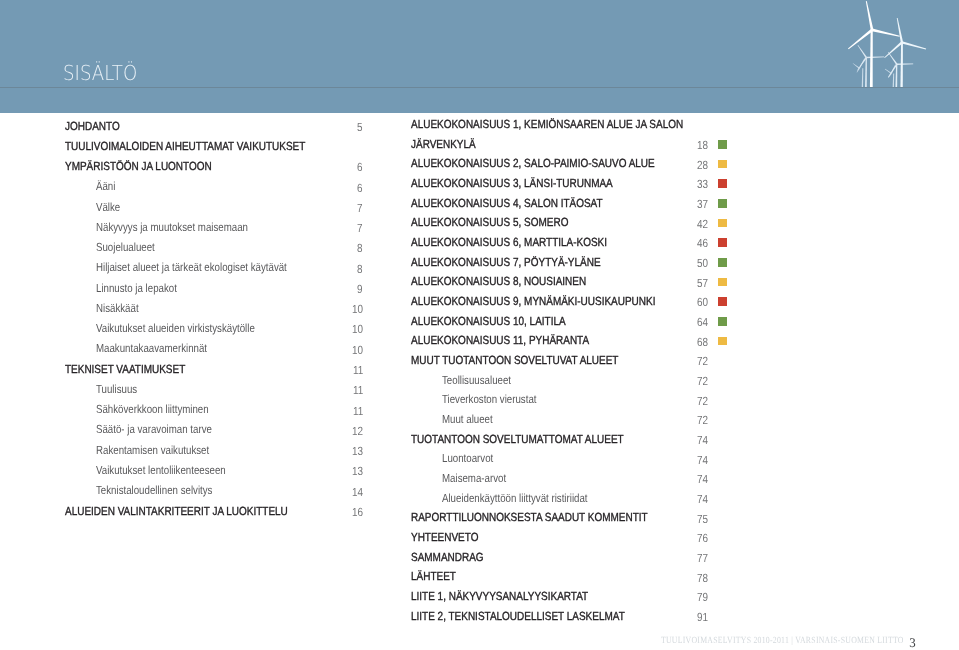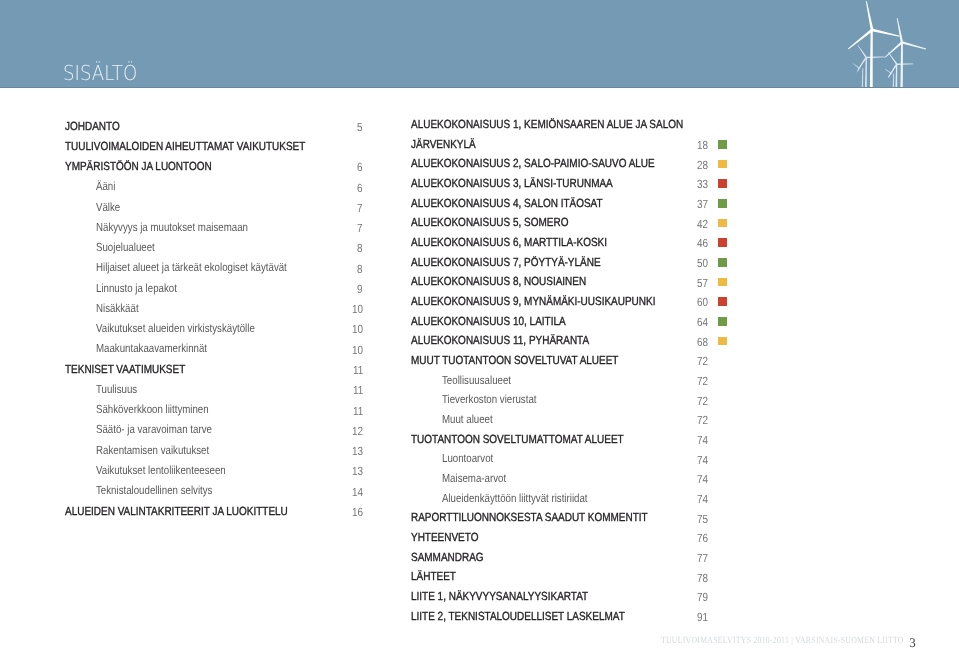--- a/index.html
+++ b/index.html
@@ -2,21 +2,21 @@
 <html><head>
 <meta charset="utf-8">
 <title>Sisalto</title>
 <style>
   html,body{margin:0;padding:0;}
   body{width:959px;height:650px;background:#ffffff;overflow:hidden;
        font-family:"Liberation Sans",sans-serif;-webkit-font-smoothing:antialiased;text-rendering:geometricPrecision;}
   #page{position:relative;width:959px;height:650px;background:#fff;}
 
   
-  #header-band{position:absolute;left:0;top:0;width:959px;height:87px;background:#749ab4;overflow:hidden;}
+  #header-band{position:absolute;left:0;top:0;width:959px;height:113px;background:#749ab4;overflow:hidden;}
   #band-edge{position:absolute;left:0;top:87px;width:959px;height:1px;background:#6c8799;}
   #header-title{position:absolute;left:62.9px;top:62.9px;font-size:20.6px;
        font-family:"DejaVu Sans",sans-serif;font-weight:200;color:#e9f1f7;
        line-height:20.6px;white-space:nowrap;transform:scaleX(0.882);transform-origin:0 0;}
   #turbines{position:absolute;left:0;top:0;width:959px;height:87px;}
 
   
   .col{position:absolute;}
   #col-left{left:65.3px;top:118.6px;width:297.6px;}
   #col-right{left:411.3px;top:117.1px;width:316px;}

